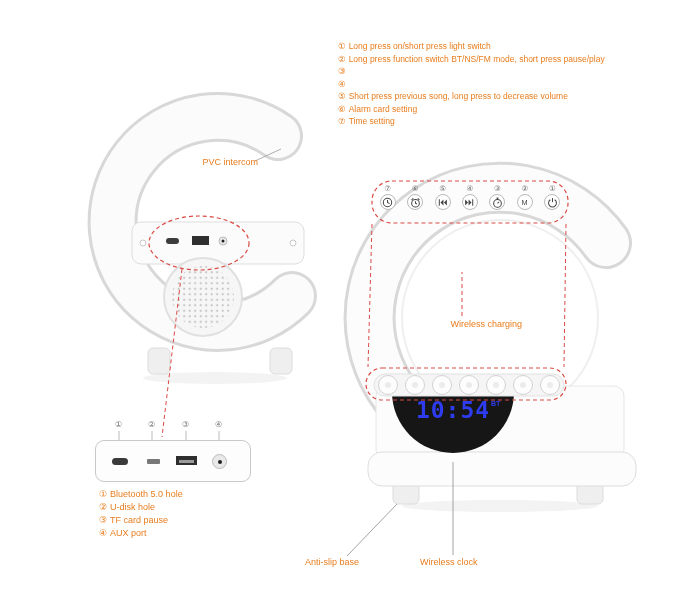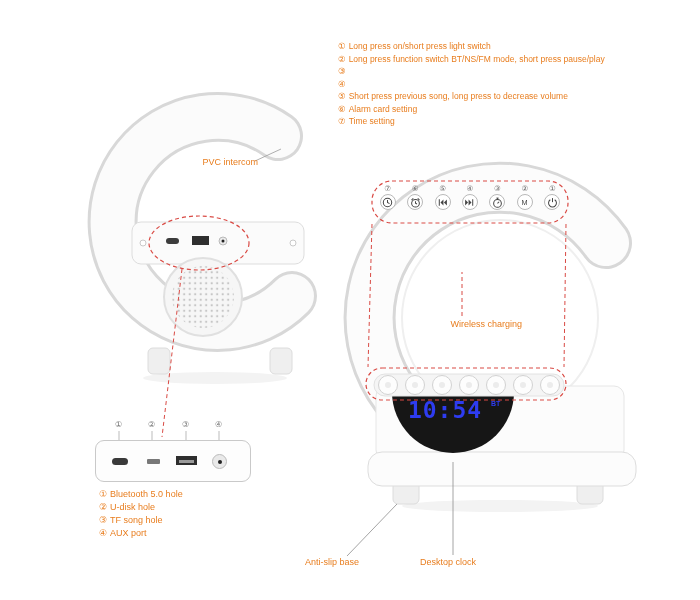--- a/index.html
+++ b/index.html
@@ -13,21 +13,21 @@
   .legend{position:absolute;left:374px;top:184px;width:192px;height:38px;display:flex}
   .lcell{flex:1;display:flex;flex-direction:column;align-items:center;gap:1px}
   .lnum{font-size:7.5px;line-height:9px;color:#666}
   .lbtn{width:16px;height:16px;border-radius:50%;border:1px solid #b9b9b9;background:#fff;display:flex;align-items:center;justify-content:center}
   .lbtn svg{display:block}
   .label{position:absolute;font-size:9px;color:#e87d1e;white-space:nowrap}
   .lab-pvc{left:168px;top:157px;width:90px;text-align:right}
   .lab-wireless{left:412px;top:319px;width:110px;text-align:right}
   .lab-antislip{left:305px;top:557px}
   .lab-clock{left:420px;top:557px}
-  .clock-time{position:absolute;left:390px;top:397px;width:110px;text-align:center;
+  .clock-time{position:absolute;left:398px;top:397px;width:110px;text-align:center;
     font-family:"DejaVu Sans Mono",monospace;font-size:23px;font-weight:bold;color:#2e3cf0;letter-spacing:1px}
   .clock-bt{position:absolute;left:491px;top:400px;font-size:7px;font-weight:bold;color:#2e3cf0}
   .pp{position:absolute;left:95px;top:440px;width:156px;height:42px;border:1.5px solid #c9c9c9;border-radius:9px;background:#fdfdfd}
   .pport{position:absolute}
   .p-usbc{left:16px;top:17px;width:16px;height:7px;background:#3a3a3a;border-radius:3.5px}
   .p-tf{left:51px;top:18px;width:13px;height:5px;background:#787878;border-radius:1px}
   .p-usba{left:80px;top:15px;width:21px;height:9px;background:#2e2e2e}
   .p-usba span{position:absolute;left:3px;top:4px;width:15px;height:3px;background:#9a9a9a}
   .p-aux{left:116px;top:13px;width:15px;height:15px;border-radius:50%;background:#e9e9e9;border:1px solid #bbb}
   .p-aux span{position:absolute;left:4.5px;top:4.5px;width:4px;height:4px;border-radius:50%;background:#222}
@@ -221,21 +221,21 @@
             <path d="M3.6 3 A4.3 4.3 0 1 0 8.4 3"></path>
             <path d="M6 1.2 L6 5.6"></path>
           </svg>
       </span>
     </div>
   </div>
 
   <div class="label lab-pvc">PVC intercom</div>
   <div class="label lab-wireless">Wireless charging</div>
   <div class="label lab-antislip">Anti-slip base</div>
-  <div class="label lab-clock">Desktop clock</div>
+  <div class="label lab-clock">Wireless clock</div>
 
   <div class="clock-time">10:54</div>
   <div class="clock-bt">BT</div>
 
   <span class="pnum" style="left:115px;top:420px">①</span>
   <span class="pnum" style="left:148px;top:420px">②</span>
   <span class="pnum" style="left:182px;top:420px">③</span>
   <span class="pnum" style="left:215px;top:420px">④</span>
 
   <div class="pp">
@@ -253,21 +253,21 @@
     <div class="frow">
         <span>①</span>
         <span>Bluetooth 5.0 hole</span>
       </div>
     <div class="frow">
         <span>②</span>
         <span>U-disk hole</span>
       </div>
     <div class="frow">
         <span>③</span>
-        <span>TF song hole</span>
+        <span>TF card pause</span>
       </div>
     <div class="frow">
         <span>④</span>
         <span>AUX port</span>
       </div>
   </div>
 
 </div>
 
 </body></html>

